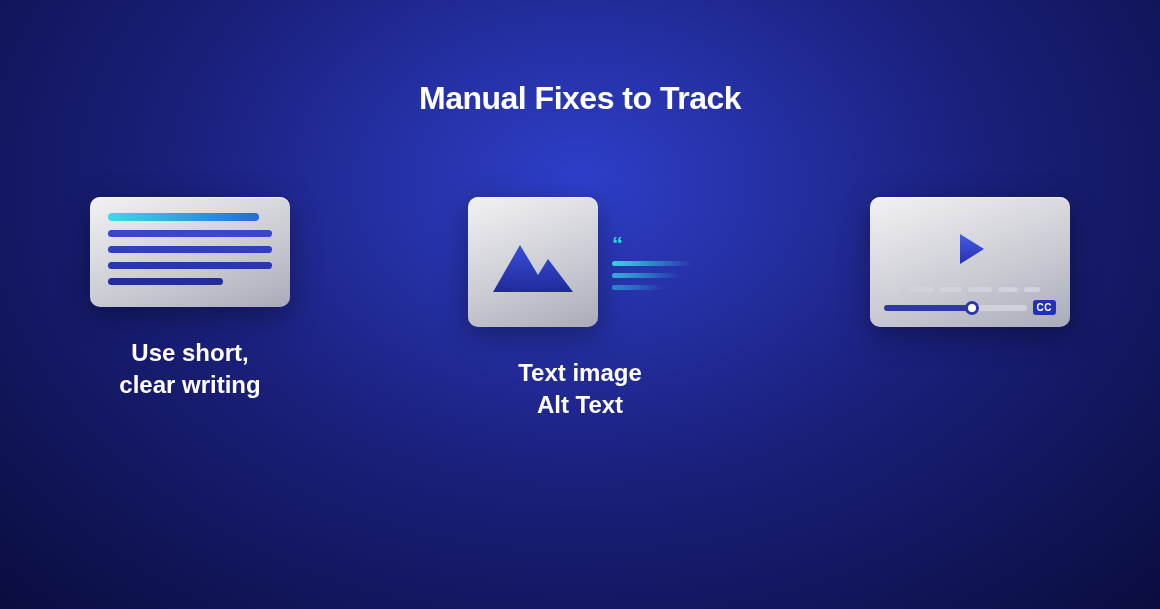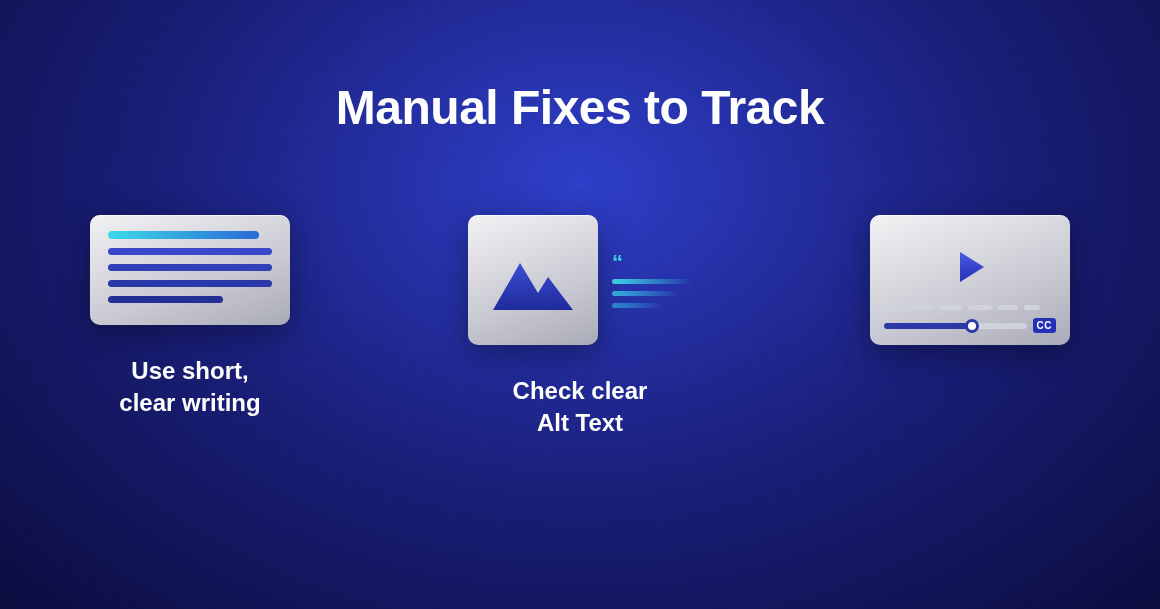--- a/index.html
+++ b/index.html
@@ -8,21 +8,21 @@
     height: 609px;
     background: radial-gradient(ellipse at 50% 30%, #2e3fc9 0%, #1a1f7a 50%, #0a0d3e 100%);
     font-family: -apple-system, BlinkMacSystemFont, "Segoe UI", Helvetica, Arial, sans-serif;
     color: #fff;
     display: flex;
     flex-direction: column;
     align-items: center;
     overflow: hidden;
   }
   .title {
-    font-size: 48px;
+    font-size: 32px;
     font-weight: 700;
     margin-top: 80px;
     text-align: center;
     letter-spacing: -0.5px;
   }
   .row {
     display: flex;
     justify-content: center;
     gap: 130px;
     margin-top: 80px;
@@ -203,21 +203,21 @@
           <path d="M 5 65 L 32 18 L 50 48 L 60 32 L 85 65 Z" fill="url(#mg)"></path>
         </svg>
       </div>
       <div class="quote-lines">
         <div class="quote-mark">“</div>
         <div class="qln ql1"></div>
         <div class="qln ql2"></div>
         <div class="qln ql3"></div>
       </div>
     </div>
-    <div class="caption">Check clear
+    <div class="caption">Text image
 Alt Text</div>
   </div>
 
   <div class="item">
     <div class="card card-video">
       <div class="play-area">
         <svg width="40" height="40" viewBox="0 0 40 40">
           <defs>
             <linearGradient id="pg" x1="0" y1="0" x2="0" y2="1">
               <stop offset="0%" stop-color="#4a5ce0"></stop>

